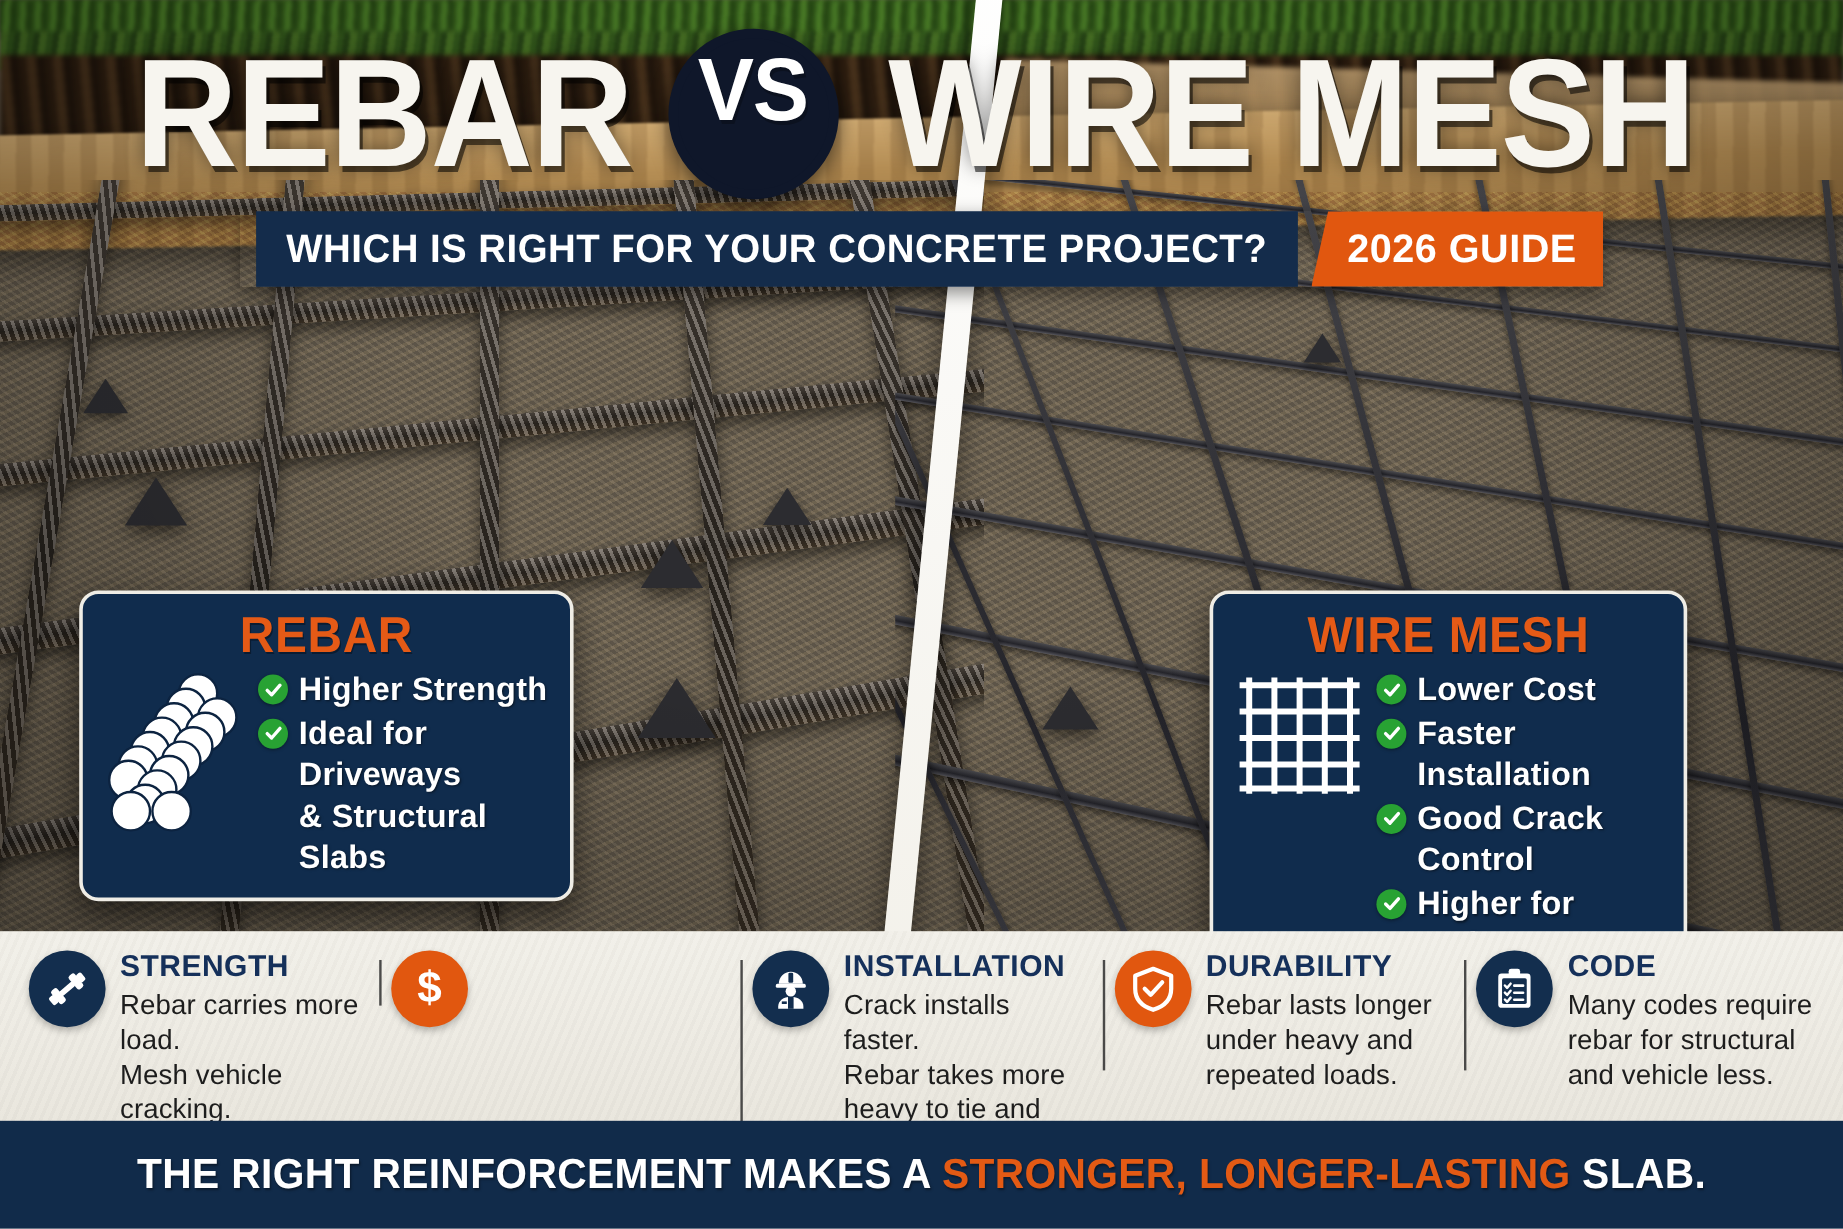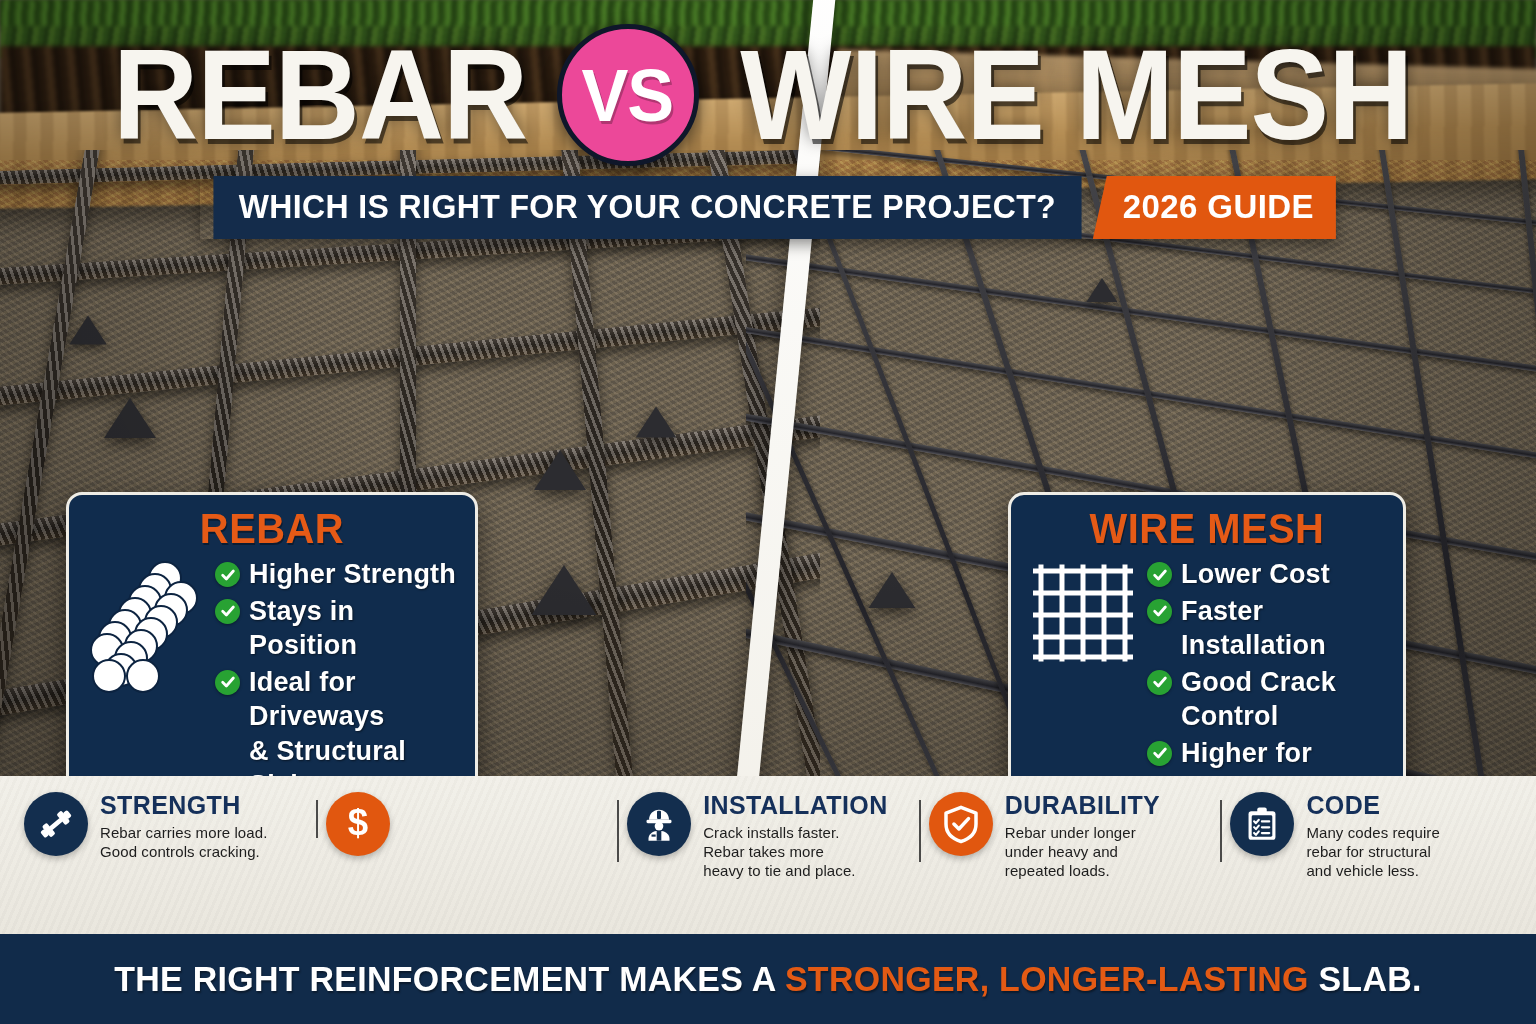--- a/index.html
+++ b/index.html
@@ -135,23 +135,23 @@
     letter-spacing: -1px;
     line-height: .96;
     color: #F7F5EF;
     text-transform: uppercase;
     transform: scaleX(.92);
     text-shadow: 3px 5px 0 rgba(0,0,0,.55), 0 0 18px rgba(0,0,0,.45);
     white-space: nowrap;
   }
   .vs-badge {
     width: 142px; height: 142px; border-radius: 50%;
-    background: #ec4899;
-    border: 5px solid #0f172a;
-    display:flex; align-items:center; justify-content:center;
+    background: #0f172a;
+    border: 8px solid #0f172a;
+    display:flex; justify-content:center;
     box-shadow: 0 6px 16px rgba(0,0,0,.55);
     flex: 0 0 auto;
     margin: 0 6px;
   }
   .vs-text {
     font-family: "Liberation Sans Narrow", "Liberation Sans", sans-serif;
     font-weight:700; font-size: 74px; color:#fff; letter-spacing:-1px;
     transform: scaleX(.95);
     text-shadow: 2px 3px 0 rgba(0,0,0,.25);
   }
@@ -255,21 +255,21 @@
   .fcircle.orange { background:#E1570F; }
   .fcircle svg { display:block; }
   .ftext { min-width:0; }
   .ftitle {
     font-family: "Liberation Sans Narrow", "Liberation Sans", sans-serif;
     font-weight:700; font-size: 25px; color:#15305A; letter-spacing:.4px;
     line-height:1.1; margin-bottom: 3px; text-transform: uppercase;
   }
   .fdesc {
     font-family: "Liberation Sans Narrow", "Liberation Sans", sans-serif;
-    font-weight: 400; font-size: 15px; color:#1D1D1D; line-height: 1.27;
+    font-weight: 400; font-size: 23px; color:#1D1D1D; line-height: 1.27;
     letter-spacing:.1px;
   }
   .fdesc span { display:block; }
 
   
   .footer {
     position:absolute; left:0; bottom:0; width:100%; height: 90px;
     background:#112B4A; display:flex; align-items:center; justify-content:center;
     z-index: 20;
   }
@@ -385,28 +385,20 @@
               </svg>
             </span>
           <span class="bullet-text">Higher Strength</span>
         </div>
         <div class="bullet">
           <span class="chk">
               <svg viewBox="0 0 24 24">
                 <path d="M4 12.5 L9.5 18 L20 6" fill="none" stroke="#fff" stroke-width="4.2" stroke-linecap="round" stroke-linejoin="round"></path>
               </svg>
             </span>
-          <span class="bullet-text">Stays in Position</span>
-        </div>
-        <div class="bullet">
-          <span class="chk">
-              <svg viewBox="0 0 24 24">
-                <path d="M4 12.5 L9.5 18 L20 6" fill="none" stroke="#fff" stroke-width="4.2" stroke-linecap="round" stroke-linejoin="round"></path>
-              </svg>
-            </span>
           <span class="bullet-text"><span>Ideal for Driveways</span><span class="l2">&amp; Structural Slabs</span></span>
         </div>
       </div>
     </div>
   </div>
 
   <div class="card" id="card-mesh">
     <div class="card-title">WIRE MESH</div>
     <div class="card-body">
       <div class="card-icon">
@@ -473,21 +465,21 @@
             <rect x="15" y="21" width="18" height="6" rx="1.6"></rect>
             <rect x="32" y="15" width="8" height="18" rx="2.6"></rect>
             <rect x="39" y="19" width="7" height="10" rx="2.2"></rect>
           </g>
         </svg>
       </div>
       <div class="ftext">
         <div class="ftitle">STRENGTH</div>
         <div class="fdesc">
           <span>Rebar carries more load.</span>
-            <span>Good controls cracking.</span>
+            <span>Mesh vehicle cracking.</span>
         </div>
       </div>
     </div>
 
     <div class="feature">
       <div class="fcircle orange">
         <svg width="40" height="40" viewBox="0 0 48 48">
           <text x="24" y="37" text-anchor="middle" font-family="Liberation Sans, sans-serif" font-size="44" font-weight="700" fill="#fff">$</text>
         </svg>
       </div>
@@ -520,21 +512,21 @@
     <div class="feature">
       <div class="fcircle orange">
         <svg width="40" height="40" viewBox="0 0 48 48">
           <path d="M24 4 L42 11 v13c0 11-7.6 17.8-18 21-10.4-3.2-18-10-18-21V11z" fill="none" stroke="#fff" stroke-width="4.2" stroke-linejoin="round"></path>
           <path d="M15.5 24 L21.5 30 L33 17.5" fill="none" stroke="#fff" stroke-width="4.2" stroke-linecap="round" stroke-linejoin="round"></path>
         </svg>
       </div>
       <div class="ftext">
         <div class="ftitle">DURABILITY</div>
         <div class="fdesc">
-          <span>Rebar under longer</span>
+          <span>Rebar lasts longer</span>
             <span>under heavy and</span>
             <span>repeated loads.</span>
         </div>
       </div>
     </div>
 
     <div class="feature">
       <div class="fcircle navy">
         <svg width="38" height="38" viewBox="0 0 48 48">
           <g fill="#fff">

